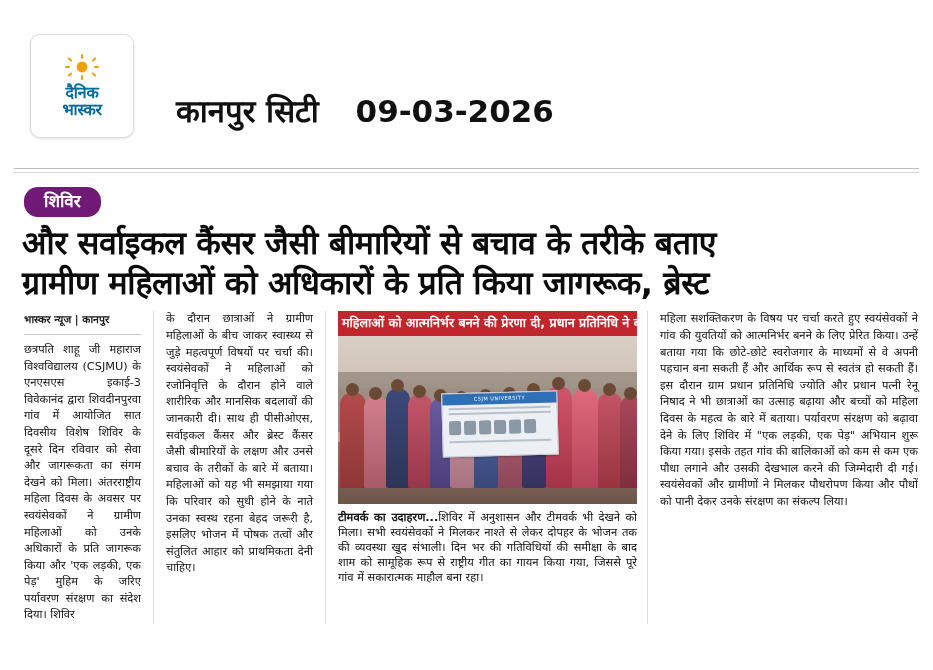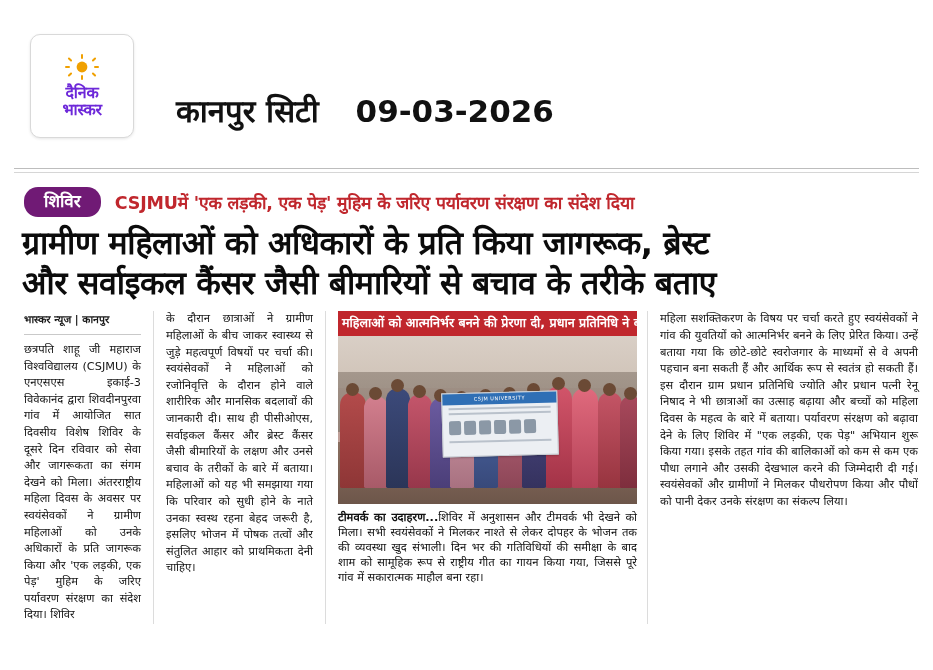--- a/index.html
+++ b/index.html
@@ -41,21 +41,21 @@
     height: 26px;
     margin-bottom: 4px;
   }
   .sun svg { display: block; }
   .logo-text {
     font-family: "DejaVu Sans", sans-serif;
     font-weight: bold;
     font-size: 16px;
     line-height: 17px;
     text-align: center;
-    color: #6d28d9;
+    color: #0369a1;
     letter-spacing: -0.3px;
   }
   .edition {
     font-family: "DejaVu Sans", sans-serif;
     font-weight: bold;
     font-size: 31px;
     color: #111;
     letter-spacing: 0px;
     white-space: nowrap;
     margin-top: 48px;
@@ -256,26 +256,25 @@
     <span>कानपुर सिटी</span>
     <span class="date">09-03-2026</span>
   </div>
 </div>
 
 <div class="rule-top"></div>
 <div class="rule-thin"></div>
 
 <div class="kicker-row">
   <div class="tag">शिविर</div>
-  <div class="kicker-text">CSJMUमें  'एक लड़की, एक पेड़' मुहिम के जरिए पर्यावरण संरक्षण का संदेश दिया</div>
 </div>
 
 <div class="headline">
+  <div>और सर्वाइकल कैंसर जैसी बीमारियों से बचाव के तरीके बताए</div>
   <div>ग्रामीण महिलाओं को अधिकारों के प्रति किया जागरूक, ब्रेस्ट</div>
-  <div>और सर्वाइकल कैंसर जैसी बीमारियों से बचाव के तरीके बताए</div>
 </div>
 
 <div class="body-wrap">
 
   <div class="col col1">
     <div class="byline">भास्कर न्यूज | कानपुर</div>
     <div>छत्रपति शाहू जी महाराज विश्वविद्यालय (CSJMU) के एनएसएस इकाई-3 विवेकानंद द्वारा शिवदीनपुरवा गांव में आयोजित सात दिवसीय विशेष शिविर के दूसरे दिन रविवार को सेवा और जागरूकता का संगम देखने को मिला। अंतरराष्ट्रीय महिला दिवस के अवसर पर स्वयंसेवकों ने ग्रामीण महिलाओं को उनके अधिकारों के प्रति जागरूक किया और 'एक लड़की, एक पेड़' मुहिम के जरिए पर्यावरण संरक्षण का संदेश दिया। शिविर</div>
   </div>
 
   <div class="col col2">

